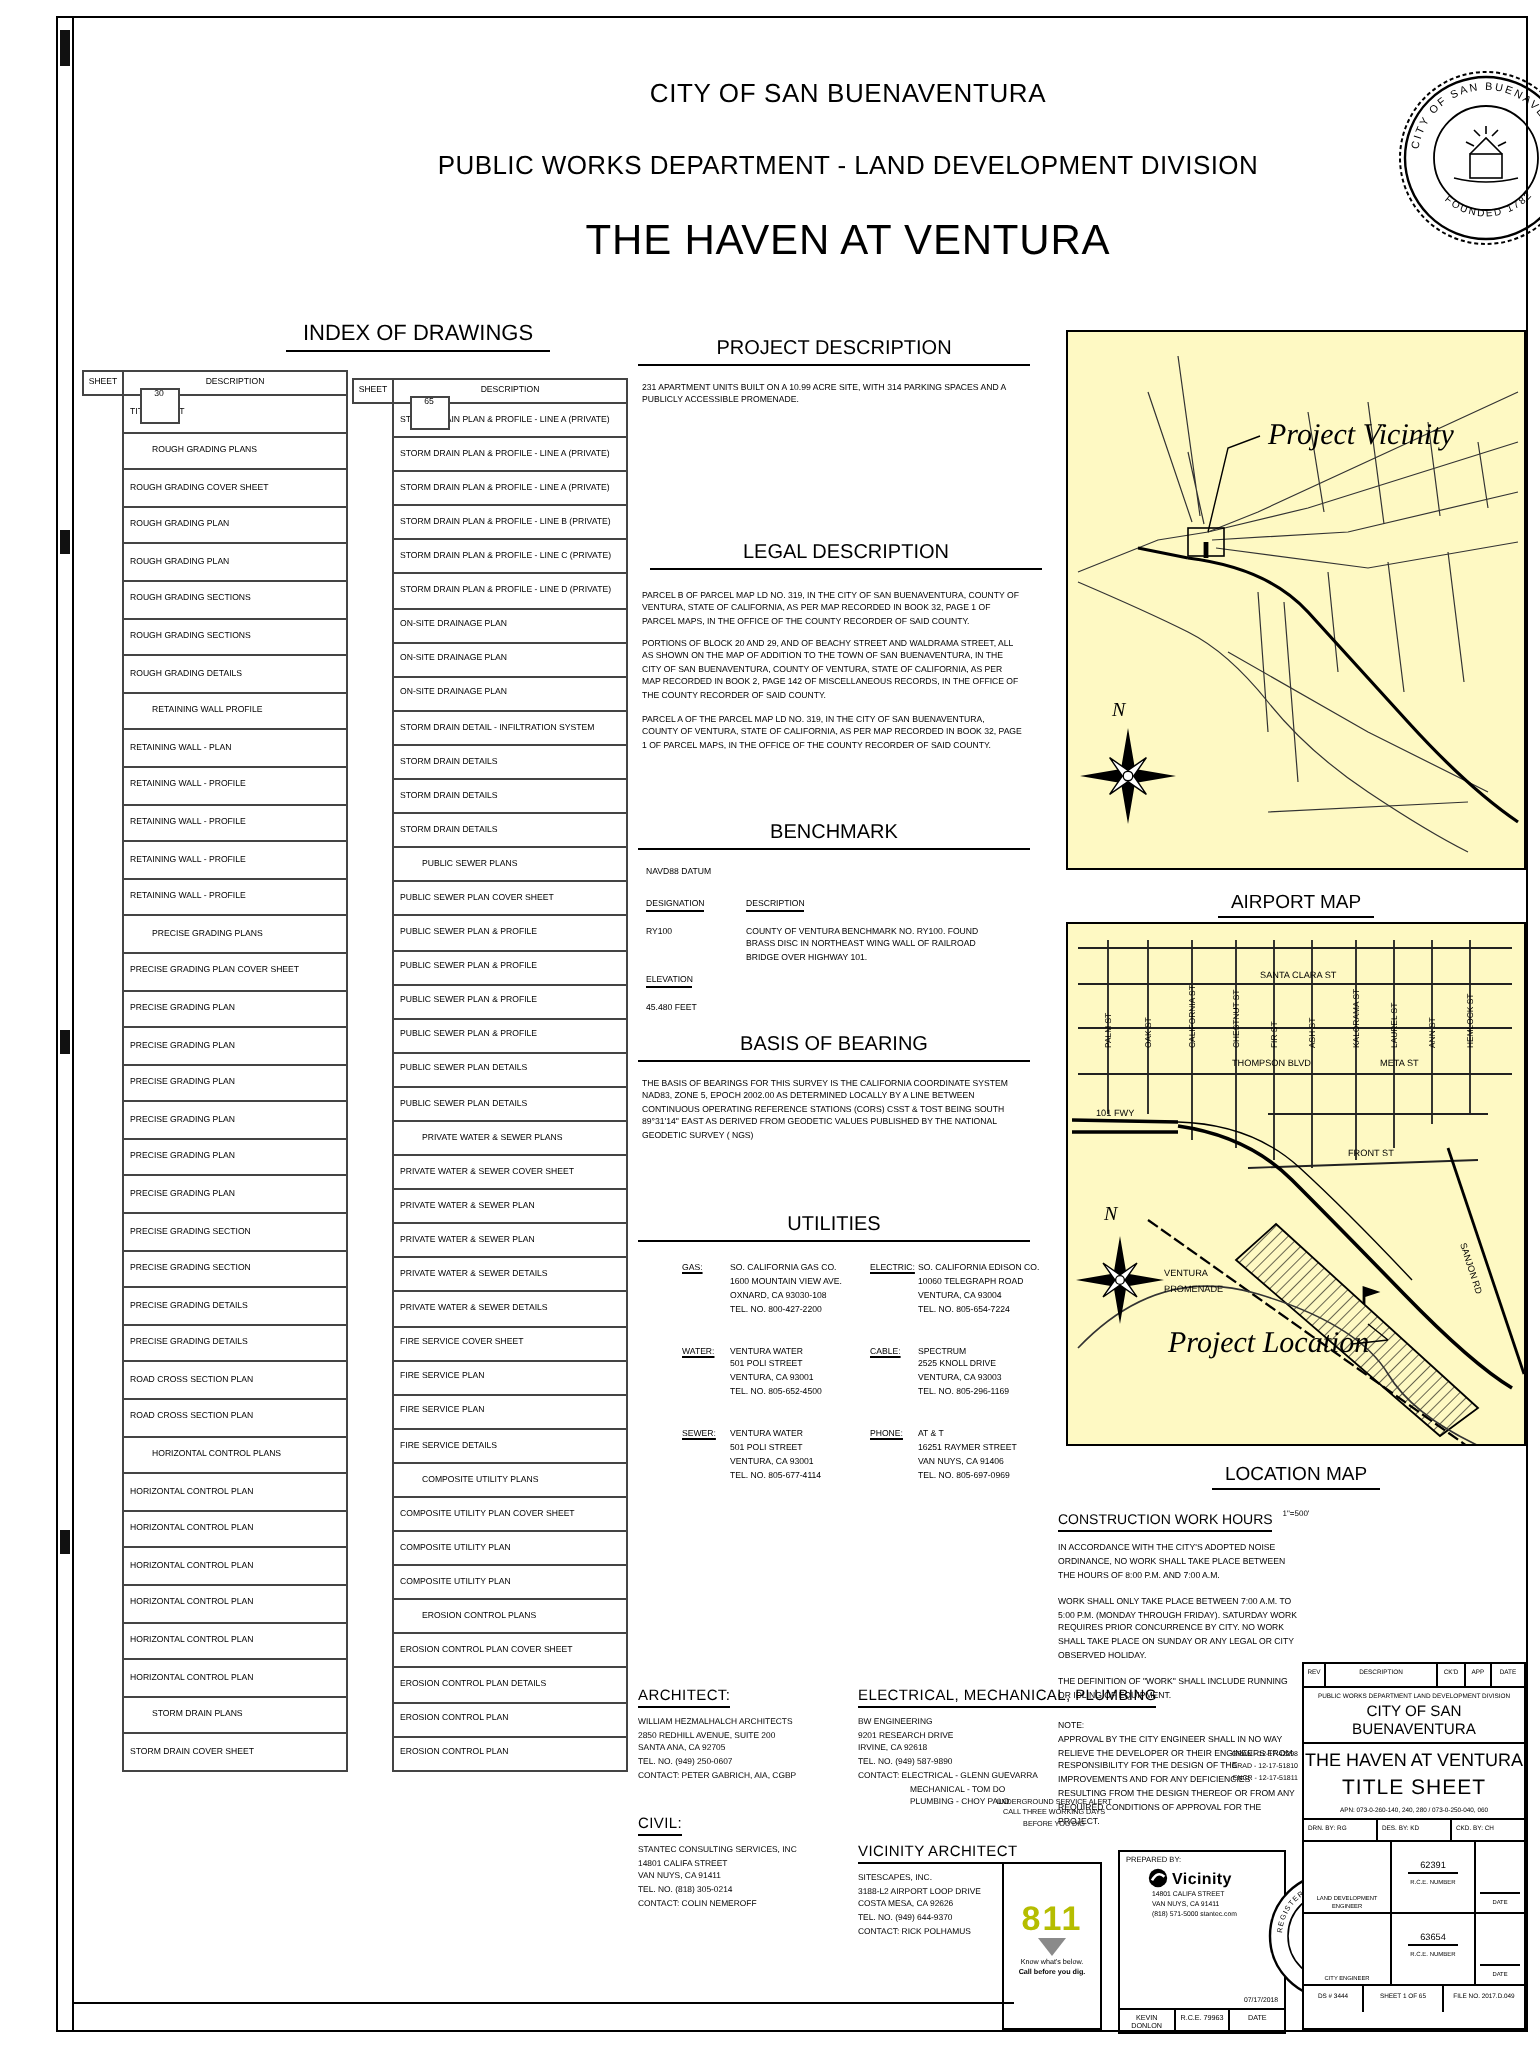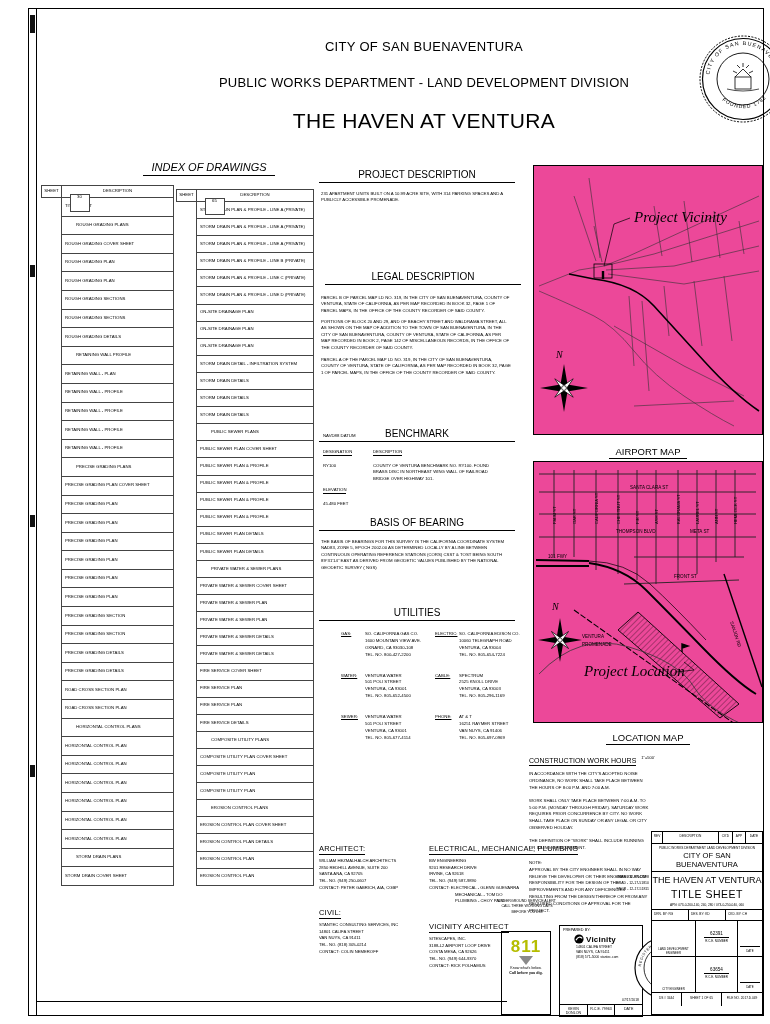--- a/index.html
+++ b/index.html
@@ -11,21 +11,21 @@
   .lstrip { position:absolute; left:0; top:0; width:8px; height:100%; border-right:0.8px solid #000; }
   .tick { position:absolute; left:1px; width:5px; background:#111; }
 
   
   .hdr-city { font-size:13px; letter-spacing:.3px; }
   .hdr-dept { font-size:13px; letter-spacing:.2px; }
   .hdr-proj { font-size:21px; letter-spacing:.4px; }
   .ctr { text-align:center; }
 
   
-  .idx-title { font-size:11px; border-bottom:1.2px solid #000; padding:0 8px 2px 8px;font-style:italic; }
+  .idx-title { font-size:11px; border-bottom:1.2px solid #000; padding:0 8px 2px 8px; }
   table.idx { border-collapse:collapse; table-layout:fixed; }
   table.idx th, table.idx td { border:0.7px solid #444; font-weight:normal;
     font-size:4.3px; line-height:1.1; overflow:hidden; white-space:nowrap; }
   table.idx th { text-align:center; height:12px; }
   td.sheet { width:20px; text-align:center; }
   td.desc { text-align:left; padding-left:3px; }
   td.desc.sec { padding-left:14px; }
   .tbl-l td { height:18.6px; }
   .tbl-r td { height:17.1px; }
 
@@ -34,21 +34,21 @@
   .t { font-size:4.3px; line-height:1.5; }
   .t2 { font-size:4.3px; line-height:1.6; }
   .lblu { font-size:4.3px; border-bottom:0.7px solid #000; display:inline-block; padding-bottom:1px; }
   .chead { font-size:7.5px; border-bottom:0.9px solid #000; display:inline-block; padding-bottom:1px; letter-spacing:.2px; }
   .util-entry { margin-bottom:14px; display:flex; }
   .util-label { font-size:4.3px; text-decoration:underline; width:24px; flex:none; }
   .util-lines { font-size:4.3px; line-height:1.6; }
   .contact-lines { font-size:4.2px; line-height:1.6; margin-top:3px; }
 
   
-  .mapbox { border:1px solid #000; background:#ec4899; }
+  .mapbox { border:1px solid #000; background:#fef9c3; }
   .maplbl { font-size:9.5px; border-bottom:1.1px solid #000; padding:0 6px 1px 6px; }
   .mapscale { font-size:4px; }
   .script { font-family:"Liberation Serif", serif; font-style:italic; }
 
   
   .cwh-h { font-size:7px; border-bottom:0.9px solid #000; display:inline-block; padding-bottom:1px; }
 
   
   .usa { font-size:3.6px; line-height:1.5; text-align:center; }
   .box811 { border:1.1px solid #000; text-align:center; }
@@ -449,21 +449,21 @@
   </table>
 
   <div class="abs h1mid" style="left:290px;top:160px;width:196px">PROJECT DESCRIPTION</div>
   <div class="abs t" style="left:292px;top:182px;width:186px">231 APARTMENT UNITS BUILT ON A 10.99 ACRE SITE, WITH 314 PARKING SPACES AND A PUBLICLY ACCESSIBLE PROMENADE.</div>
 
   <div class="abs h1mid" style="left:296px;top:262px;width:196px">LEGAL DESCRIPTION</div>
   <div class="abs t" style="left:292px;top:286px;width:190px">PARCEL B OF PARCEL MAP LD NO. 319, IN THE CITY OF SAN BUENAVENTURA, COUNTY OF VENTURA, STATE OF CALIFORNIA, AS PER MAP RECORDED IN BOOK 32, PAGE 1 OF PARCEL MAPS, IN THE OFFICE OF THE COUNTY RECORDER OF SAID COUNTY.</div>
   <div class="abs t" style="left:292px;top:310px;width:190px">PORTIONS OF BLOCK 20 AND 29, AND OF BEACHY STREET AND WALDRAMA STREET, ALL AS SHOWN ON THE MAP OF ADDITION TO THE TOWN OF SAN BUENAVENTURA, IN THE CITY OF SAN BUENAVENTURA, COUNTY OF VENTURA, STATE OF CALIFORNIA, AS PER MAP RECORDED IN BOOK 2, PAGE 142 OF MISCELLANEOUS RECORDS, IN THE OFFICE OF THE COUNTY RECORDER OF SAID COUNTY.</div>
   <div class="abs t" style="left:292px;top:348px;width:190px">PARCEL A OF THE PARCEL MAP LD NO. 319, IN THE CITY OF SAN BUENAVENTURA, COUNTY OF VENTURA, STATE OF CALIFORNIA, AS PER MAP RECORDED IN BOOK 32, PAGE 1 OF PARCEL MAPS, IN THE OFFICE OF THE COUNTY RECORDER OF SAID COUNTY.</div>
 
-  <div class="abs h1mid" style="left:290px;top:419px;width:196px">BENCHMARK</div>
+  <div class="abs h1mid" style="left:290px;top:402px;width:196px">BENCHMARK</div>
   <div class="abs t" style="left:294px;top:424px">NAVD88 DATUM</div>
   <span class="abs lblu" style="left:294px;top:440px">DESIGNATION</span>
   <span class="abs lblu" style="left:344px;top:440px">DESCRIPTION</span>
   <div class="abs t" style="left:294px;top:454px">RY100</div>
   <div class="abs t" style="left:344px;top:454px;width:126px">COUNTY OF VENTURA BENCHMARK NO. RY100. FOUND BRASS DISC IN NORTHEAST WING WALL OF RAILROAD BRIDGE OVER HIGHWAY 101.</div>
   <span class="abs lblu" style="left:294px;top:478px">ELEVATION</span>
   <div class="abs t" style="left:294px;top:492px">45.480 FEET</div>
 
   <div class="abs h1mid" style="left:290px;top:508px;width:196px">BASIS OF BEARING</div>
   <div class="abs t" style="left:292px;top:530px;width:190px">THE BASIS OF BEARINGS FOR THIS SURVEY IS THE CALIFORNIA COORDINATE SYSTEM NAD83, ZONE 5, EPOCH 2002.00 AS DETERMINED LOCALLY BY A LINE BETWEEN CONTINUOUS OPERATING REFERENCE STATIONS (CORS) CSST &amp; TOST BEING SOUTH 89°31'14" EAST AS DERIVED FROM GEODETIC VALUES PUBLISHED BY THE NATIONAL GEODETIC SURVEY ( NGS)</div>
@@ -666,21 +666,21 @@
   </div>
 
   <div class="abs divline" style="left:8px;top:992px;width:470px;height:1px"></div>
 
   <div class="abs usa" style="left:452px;top:890px;width:92px">
     <div>UNDERGROUND SERVICE ALERT</div>
     <div>CALL THREE WORKING DAYS</div>
     <div>BEFORE YOU DIG</div>
   </div>
   <div class="abs box811" style="left:472px;top:922px;width:50px;height:84px">
-    <div class="n811" style="margin-top:6px">811</div>
+    <div class="n811" style="margin-top:19px">811</div>
     <div class="arr811"></div>
     <div class="tag811">
       <div>Know what's below.</div>
       <b>Call before you dig.</b>
     </div>
   </div>
 
   <div class="abs prep" style="left:530px;top:916px;width:84px;height:92px">
     <div class="prep-lbl">PREPARED BY:</div>
     <div class="stantec">

